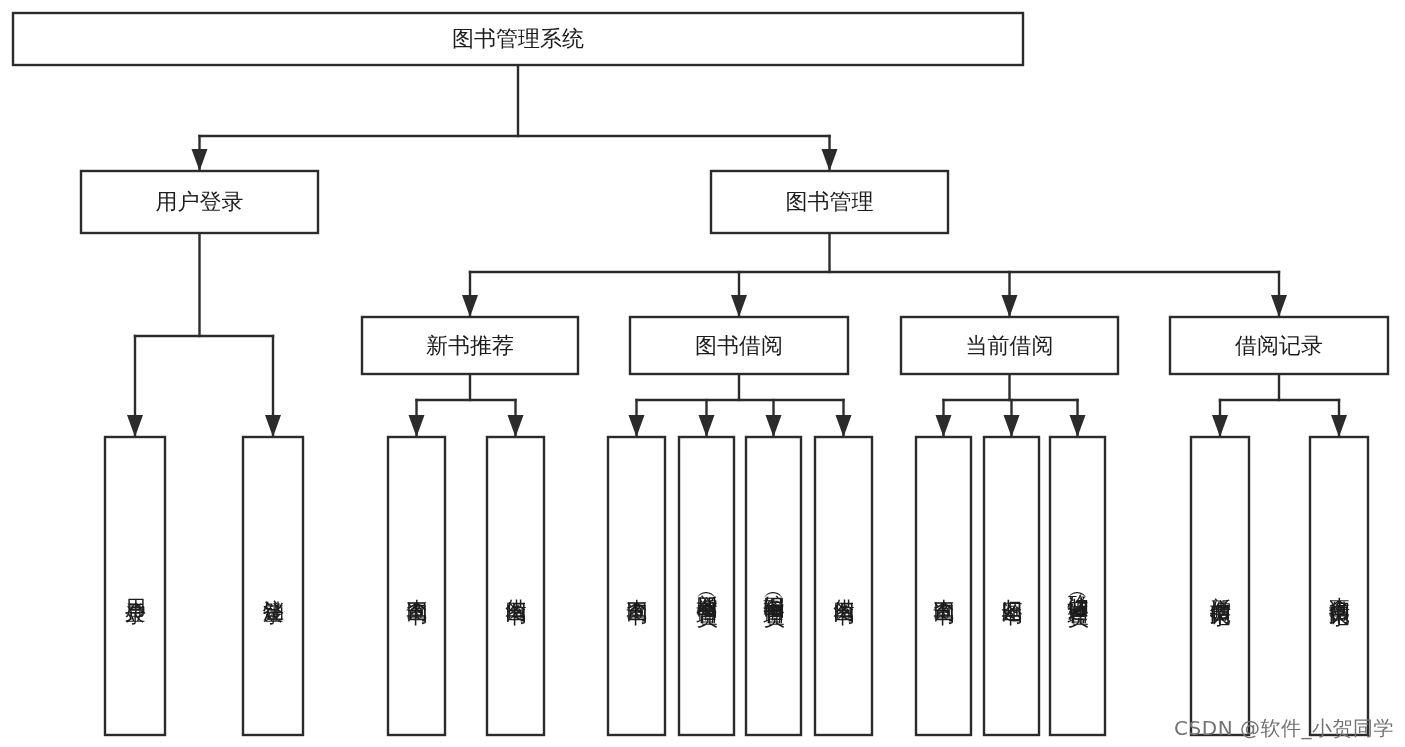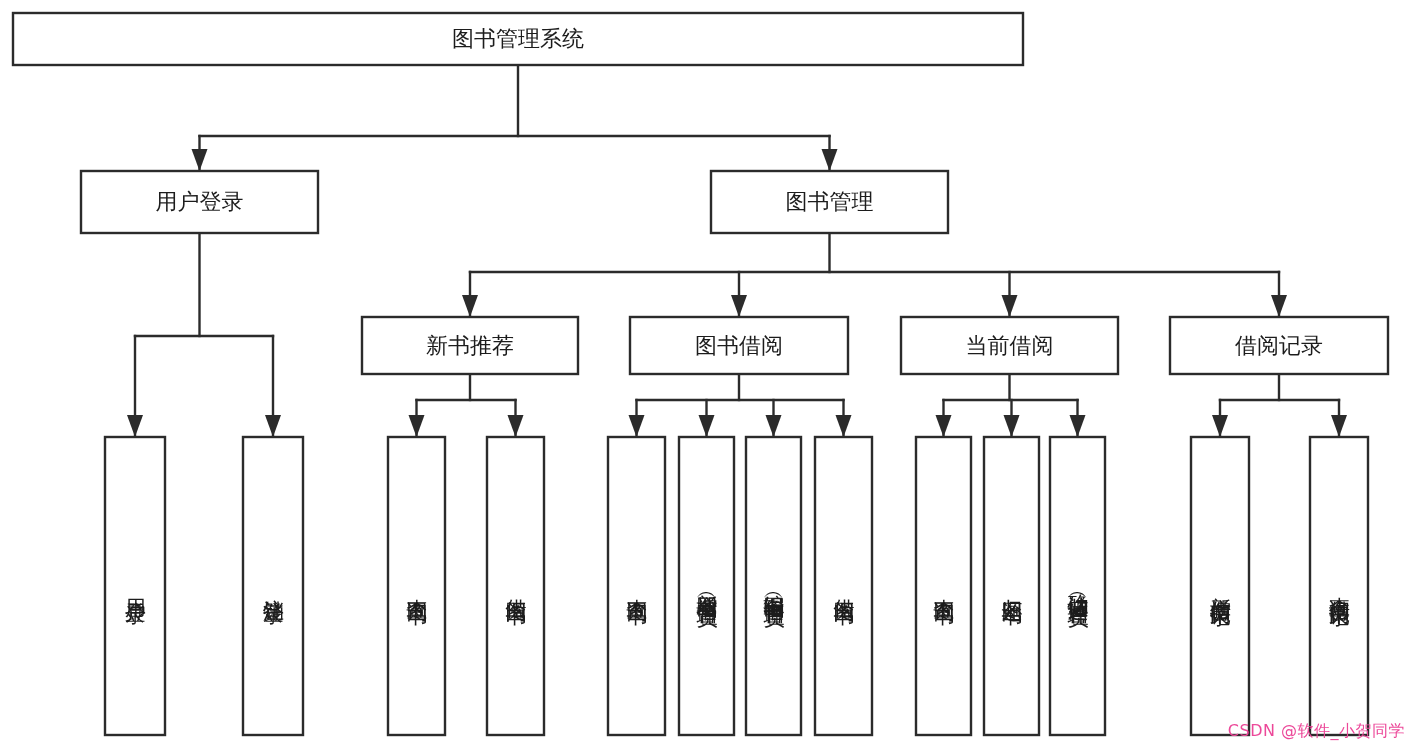--- a/index.html
+++ b/index.html
@@ -60,25 +60,25 @@
     font-family: "DejaVu Sans", "Liberation Sans", sans-serif;
     font-size: 21px;
     line-height: 1.18;
     letter-spacing: 2px;
     color: #1c1c1c;
     pointer-events: none;
     text-align: center;
   }
   .watermark {
     position: absolute;
-    right: 0;
+    right: 11px;
     bottom: 5px;
     font-family: "DejaVu Sans", "Liberation Sans", sans-serif;
-    font-size: 16px;
-    color: #ec4899;
+    font-size: 20px;
+    color: #737373;
     letter-spacing: 0.5px;
     white-space: nowrap;
   }
 </style>
 </head>
 <body>
 
 <div id="diagram-root">
 
   <svg class="flow-canvas" id="flow-canvas" viewBox="0 0 1405 747" xmlns="http://www.w3.org/2000/svg">

